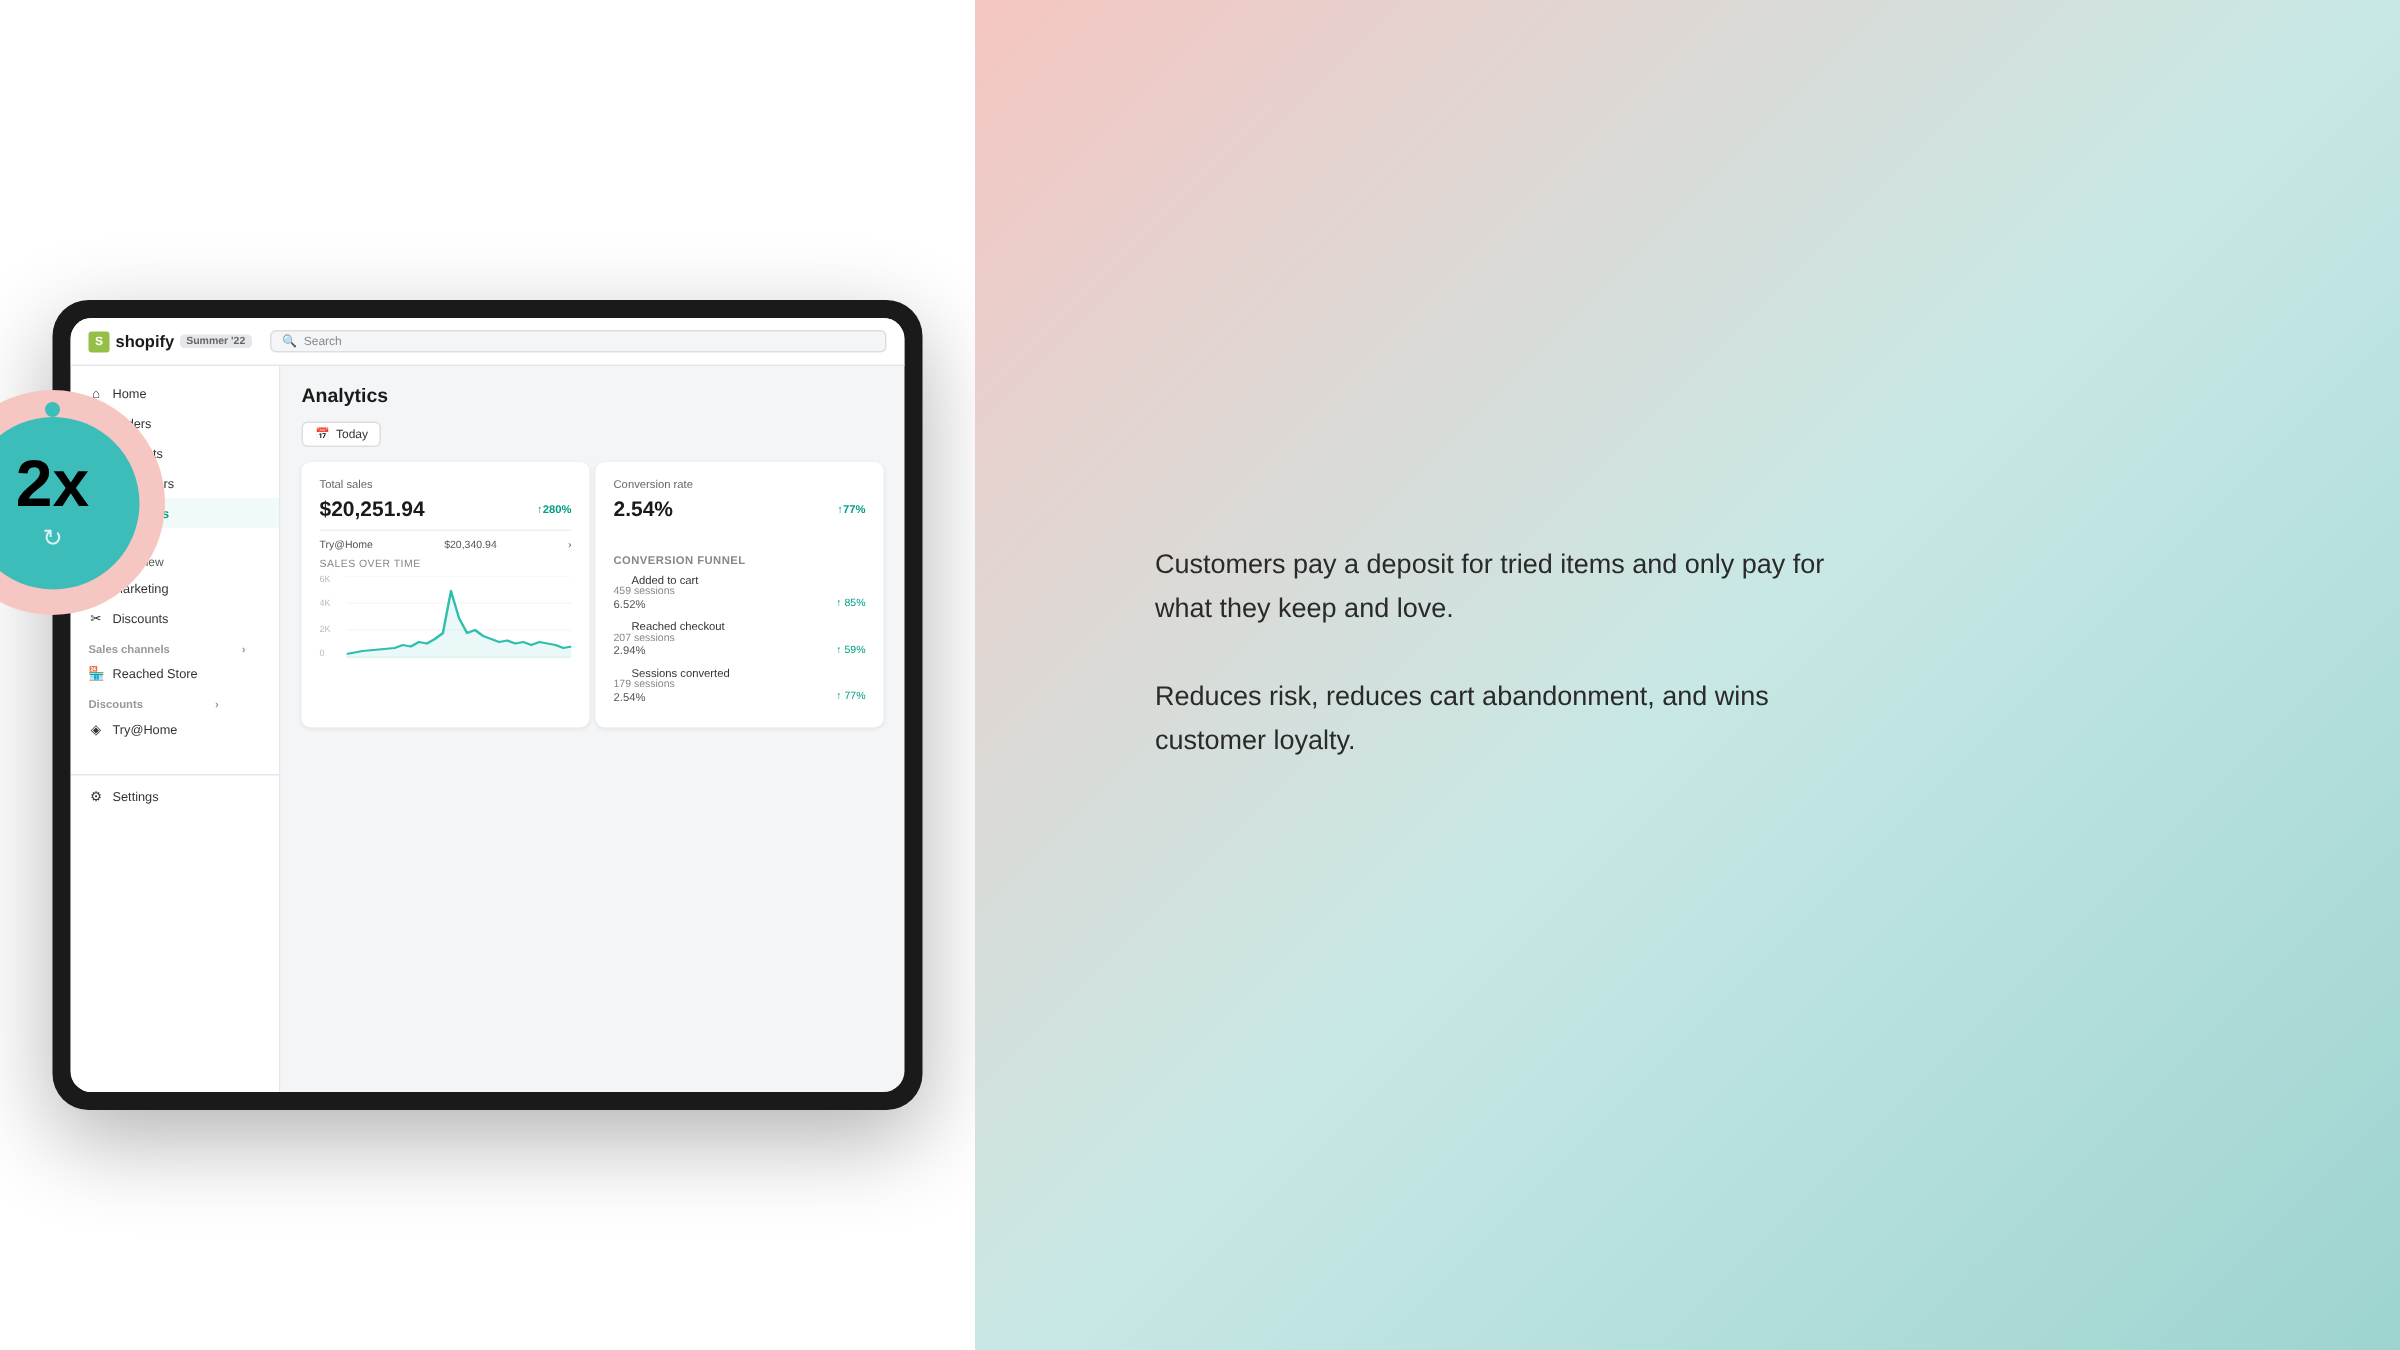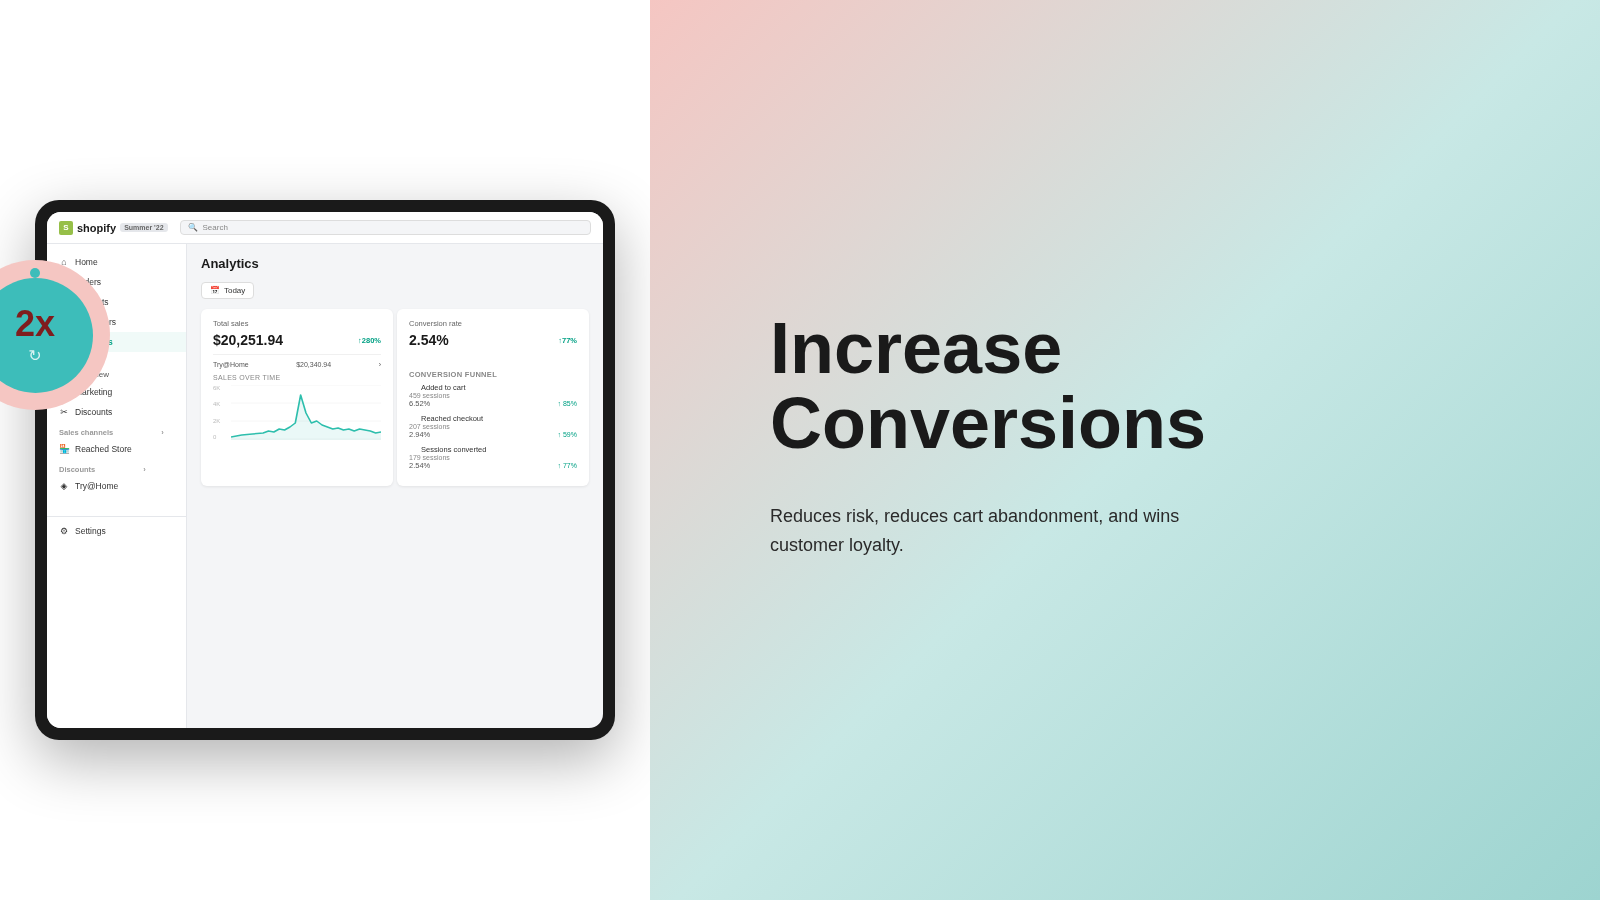--- a/index.html
+++ b/index.html
@@ -371,24 +371,24 @@
       background: #3dbdba;
       display: flex;
       flex-direction: column;
       align-items: center;
       justify-content: center;
       color: white;
       position: relative;
     }
 
     .circle-number {
-      font-size: 36px;
+      font-size: 44px;
       font-weight: 900;
       line-height: 1;
-      color: #7f1d1d;
+      color: #000000;
     }
 
     .circle-refresh {
       font-size: 16px;
       color: rgba(255,255,255,0.8);
       margin-top: 4px;
     }
 
     .circle-dot {
       width: 10px;
@@ -591,18 +591,15 @@
 
             </div>
           </div>
         </div>
       </div>
     </div>
   </div>
 </div>
 
 <div class="right-panel">
-  <div class="headline">
-    <div>Increase</div>
-    <div>Conversions</div>
-  </div>
+  <p class="description">Customers pay a deposit for tried items and only pay for what they keep and love.</p>
   <p class="description">Reduces risk, reduces cart abandonment, and wins customer loyalty.</p>
 </div>
 
 </body></html>

